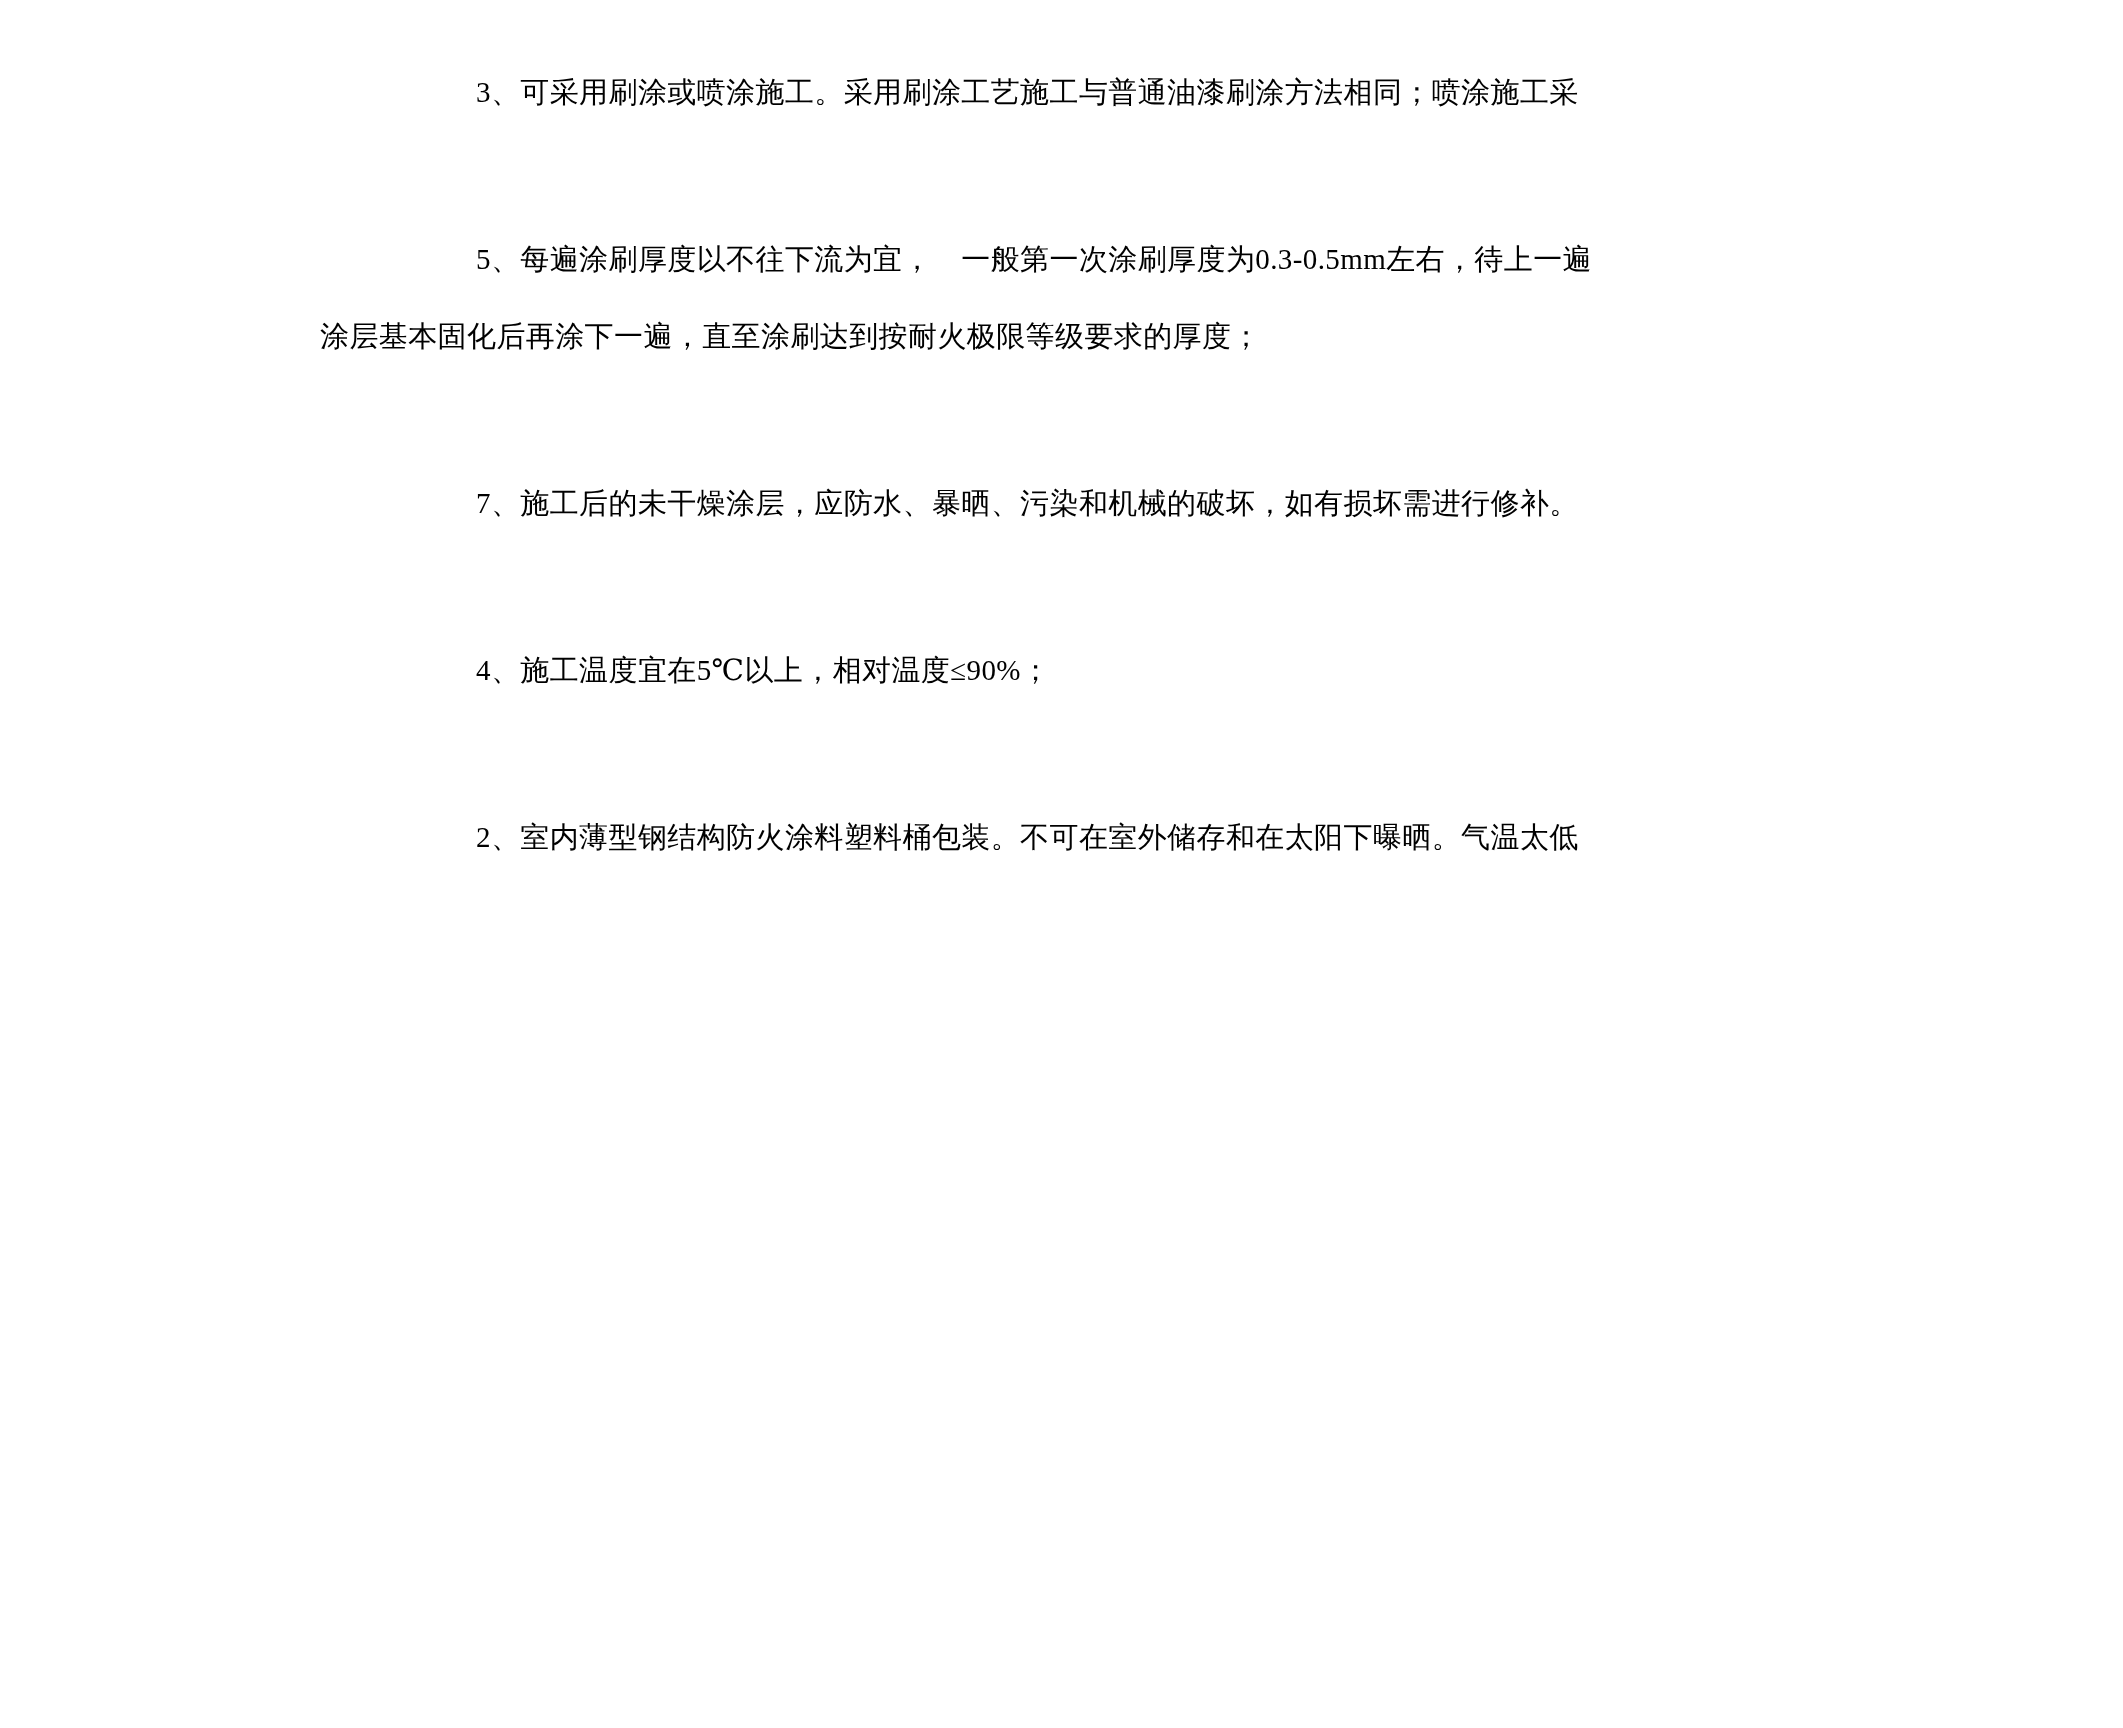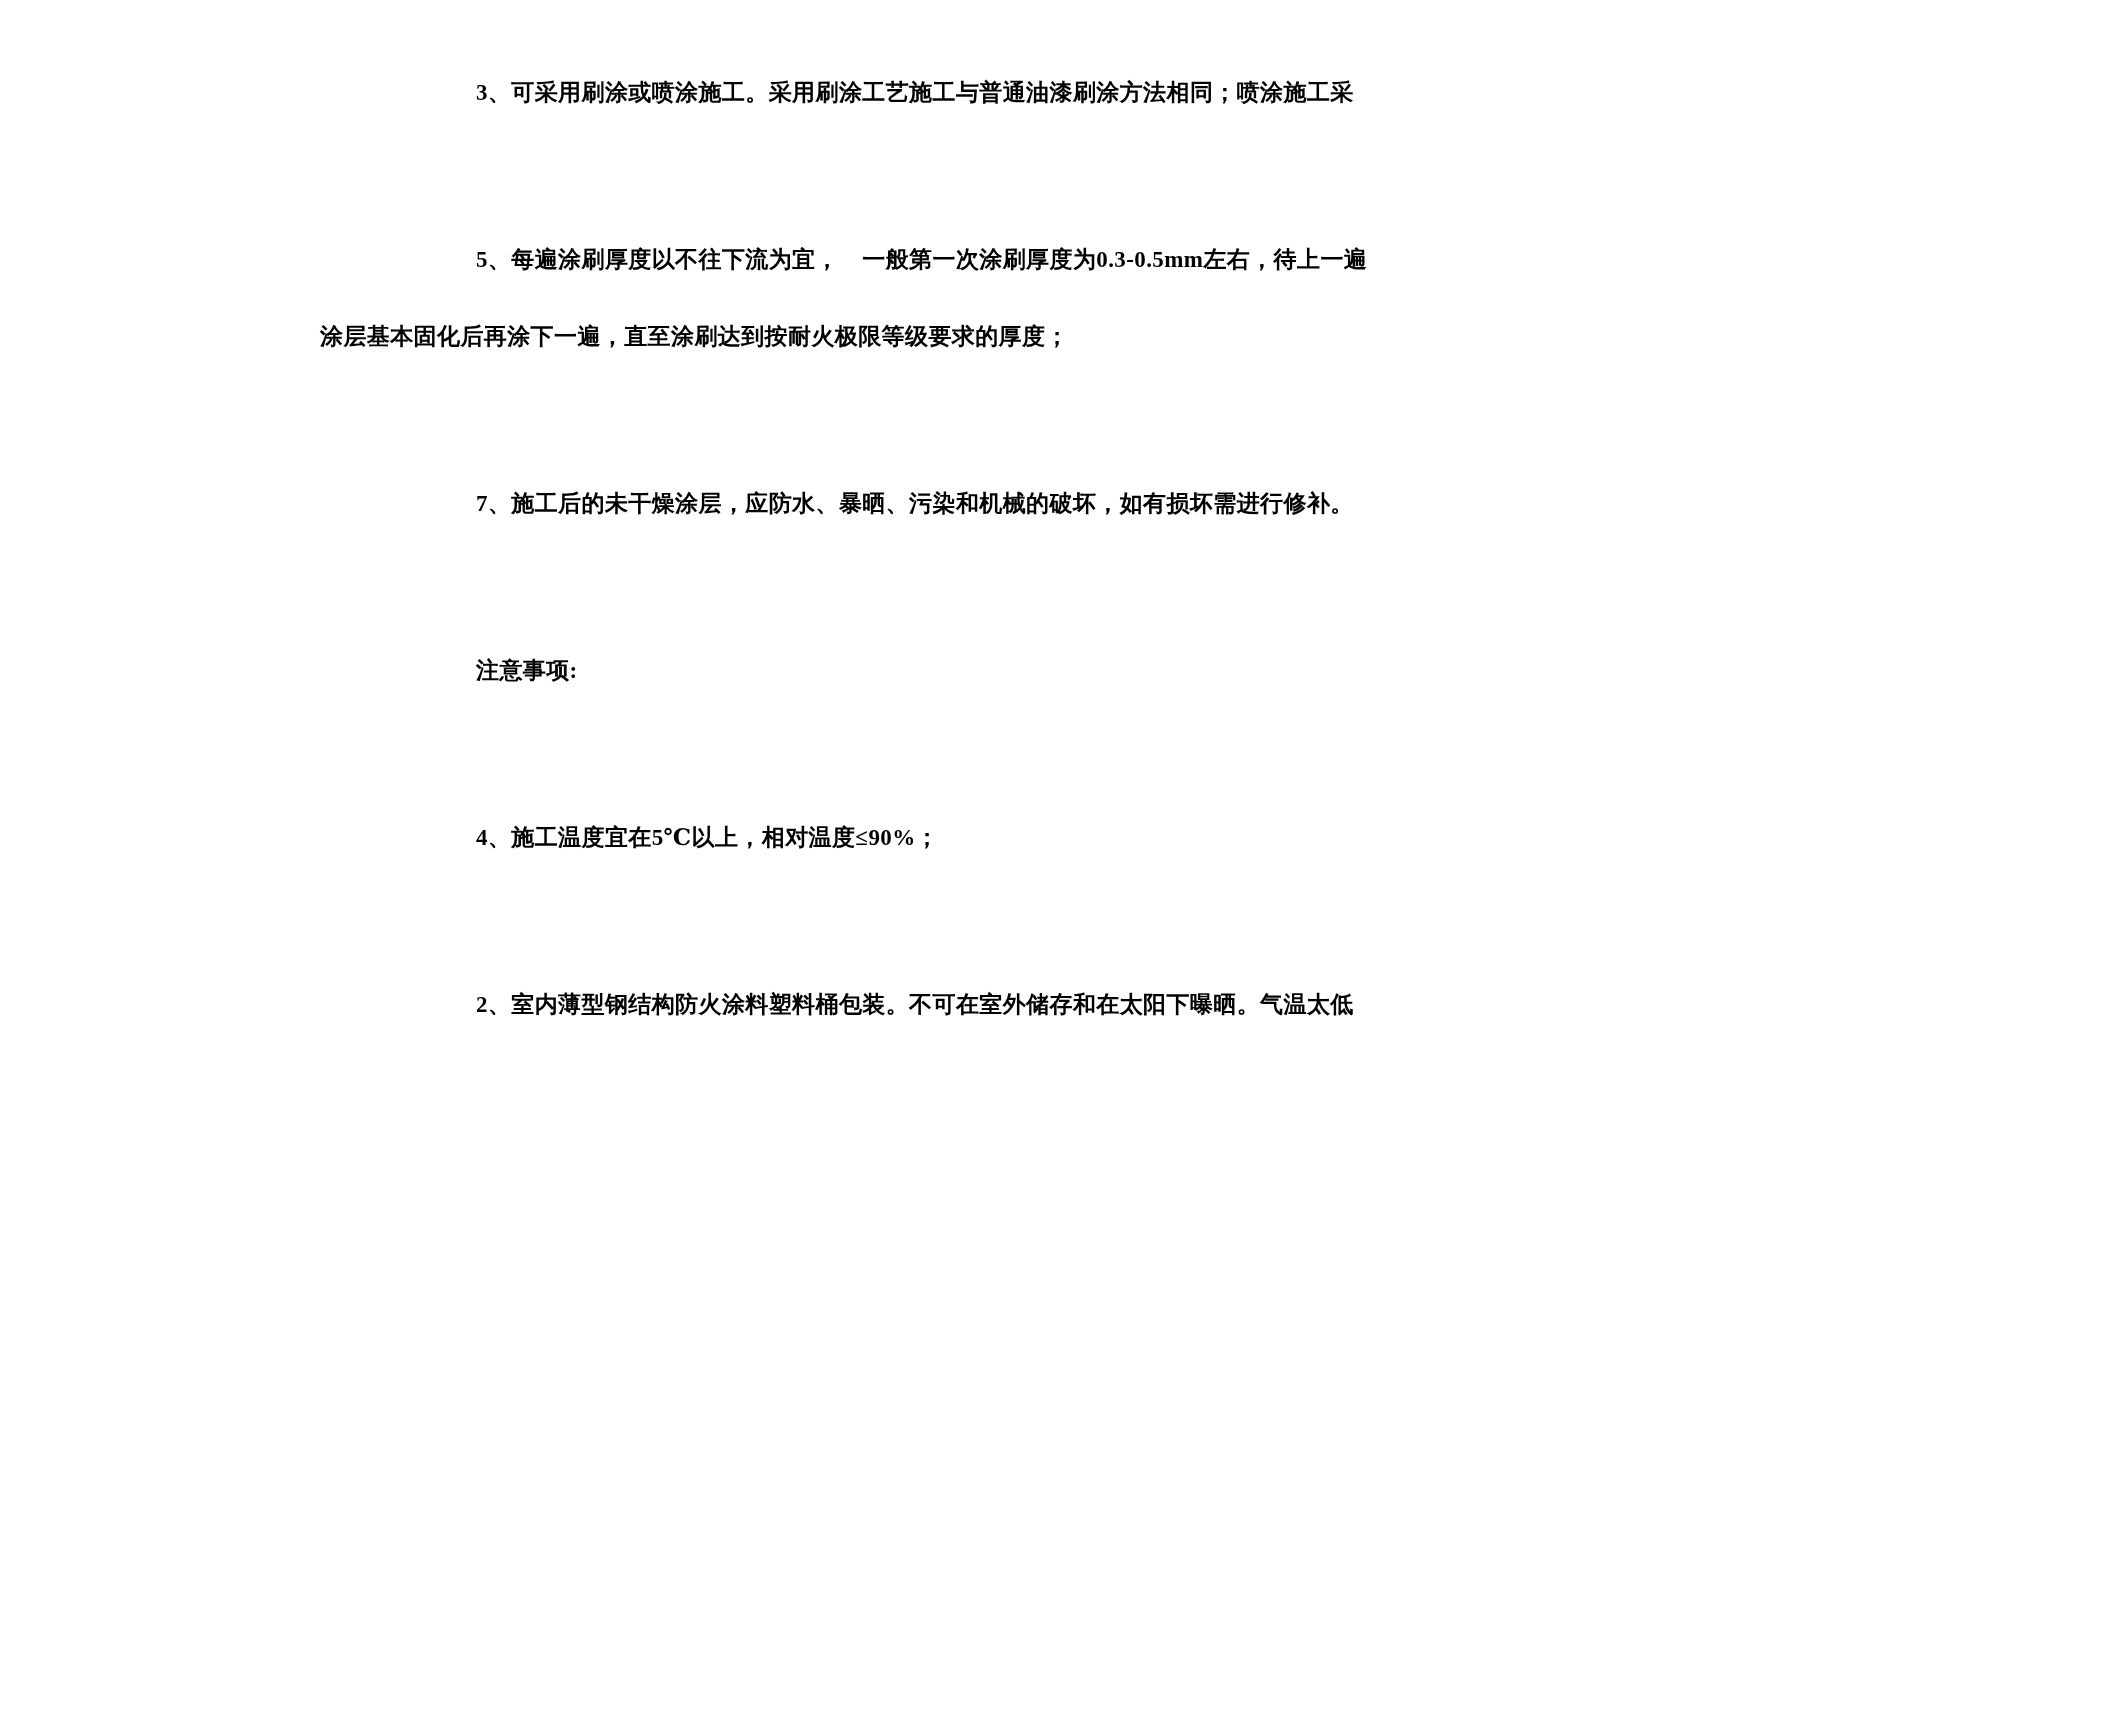--- a/index.html
+++ b/index.html
@@ -13,25 +13,25 @@
     color: #000000;
     font-family: "Liberation Serif", "DejaVu Serif", serif;
     overflow: hidden;
   }
   .doc {
     box-sizing: border-box;
     padding: 54px 0 0 320px;
     width: 2123px;
   }
   .para {
-    font-size: 23px;
+    font-size: 29px;
     line-height: 77px;
     letter-spacing: 0.4px;
     margin: 0 0 90px 0;
-    font-weight: bold;
+    font-weight: normal;
   }
   .line {
     white-space: pre;      
   }
   .line.indent {
     text-indent: 156px;    
   }
 </style>
 </head>
 <body>
@@ -46,23 +46,20 @@
   <div class="para">
     <div class="line indent">5、每遍涂刷厚度以不往下流为宜，　一般第一次涂刷厚度为0.3-0.5mm左右，待上一遍</div>
     <div class="line">涂层基本固化后再涂下一遍，直至涂刷达到按耐火极限等级要求的厚度；</div>
   </div>
 
   <div class="para">
     <div class="line indent">7、施工后的未干燥涂层，应防水、暴晒、污染和机械的破坏，如有损坏需进行修补。</div>
   </div>
 
 
-  <div class="para">
-    <div class="line indent">注意事项:</div>
-  </div>
 
   <div class="para">
     <div class="line indent">4、施工温度宜在5℃以上，相对温度≤90%；</div>
   </div>
 
   <div class="para">
     <div class="line indent">2、室内薄型钢结构防火涂料塑料桶包装。不可在室外储存和在太阳下曝晒。气温太低</div>
   </div>
 
 

